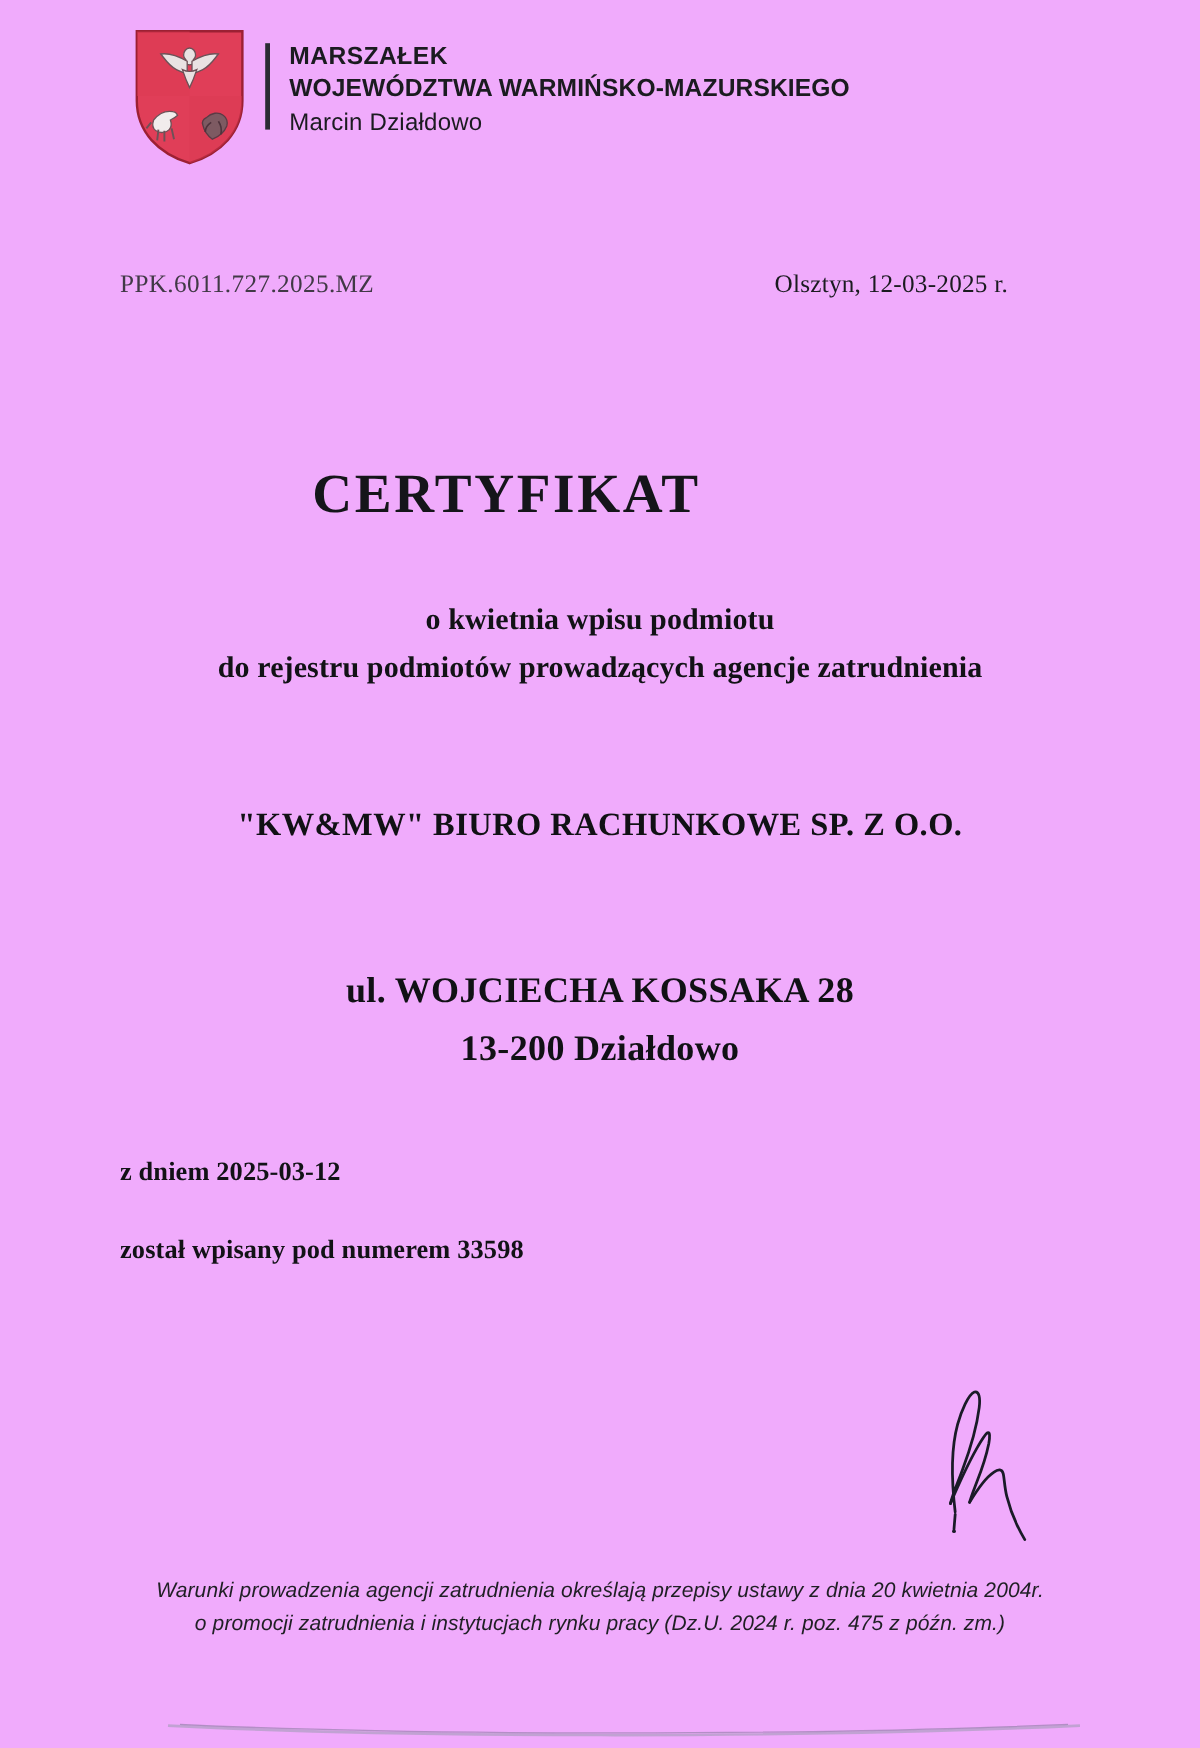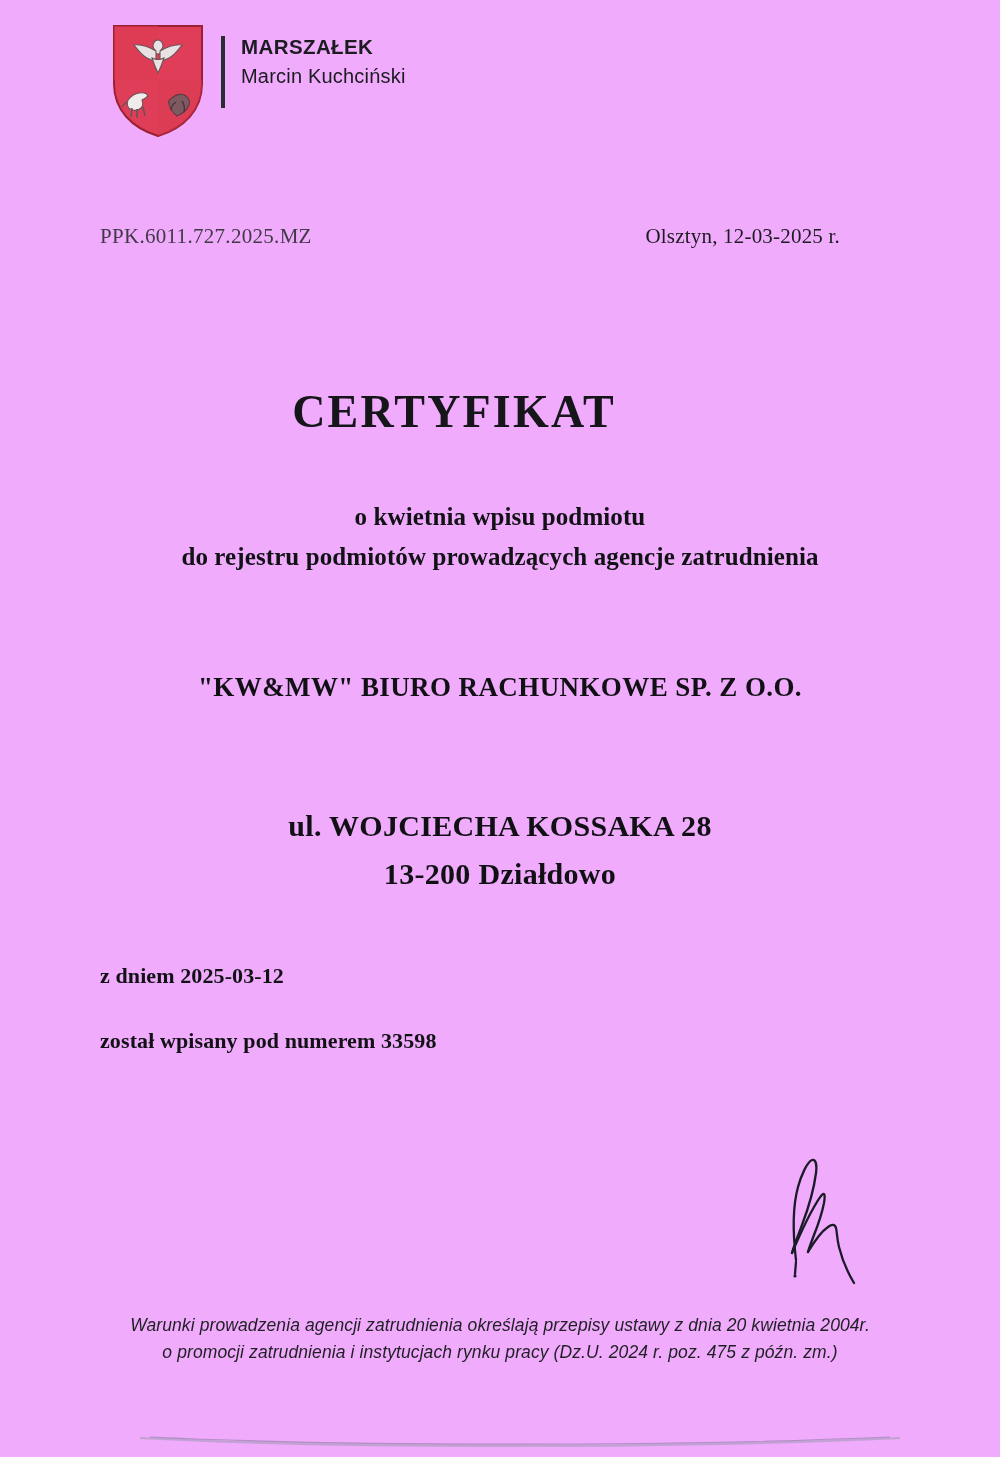--- a/index.html
+++ b/index.html
@@ -95,21 +95,20 @@
   .cert-title {
     position: absolute;
     left: 0;
     top: 385px;
     width: 844px;
     text-align: center;
     font-size: 46px;
     font-weight: bold;
     letter-spacing: 2.2px;
     color: #15151a;
-    padding-left: 32px;
   }
 
   
   .purpose {
     position: absolute;
     left: 0;
     top: 497px;
     width: 1000px;
     text-align: center;
   }
@@ -243,21 +242,22 @@
             <path d="M66 80 c-3 2 -5 5 -5 8 M72 79 c2 3 3 7 2 11" stroke="#4e333c" stroke-width="1.4" fill="none"></path>
           </g>
         </g>
       </svg>
     </div>
 
     <div class="divider-bar"></div>
 
     <div class="lh-text">
       <div class="lh-line1">MARSZAŁEK</div>
-      <div class="lh-name">Marcin Kuchciński</div>
+      <div class="lh-line2">WOJEWÓDZTWA WARMIŃSKO-MAZURSKIEGO</div>
+      <div class="lh-name">Marcin Działdowo</div>
     </div>
 
   </div>
 
   <div class="ref-row">
     <div class="ref-no">PPK.6011.727.2025.MZ</div>
     <div class="ref-place">Olsztyn, 12-03-2025 r.</div>
   </div>
 
   <div class="cert-title">CERTYFIKAT</div>

